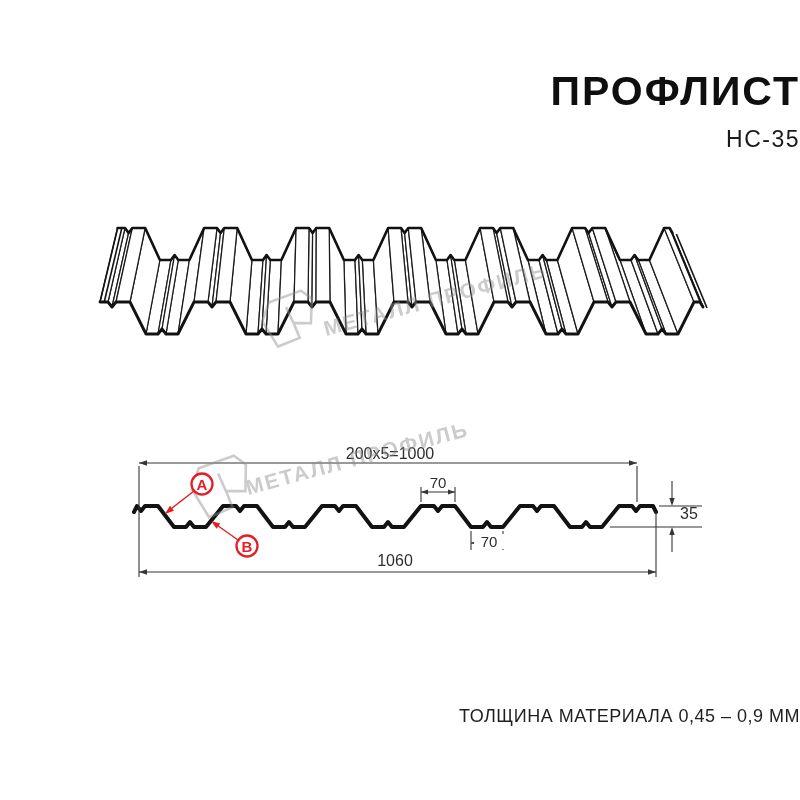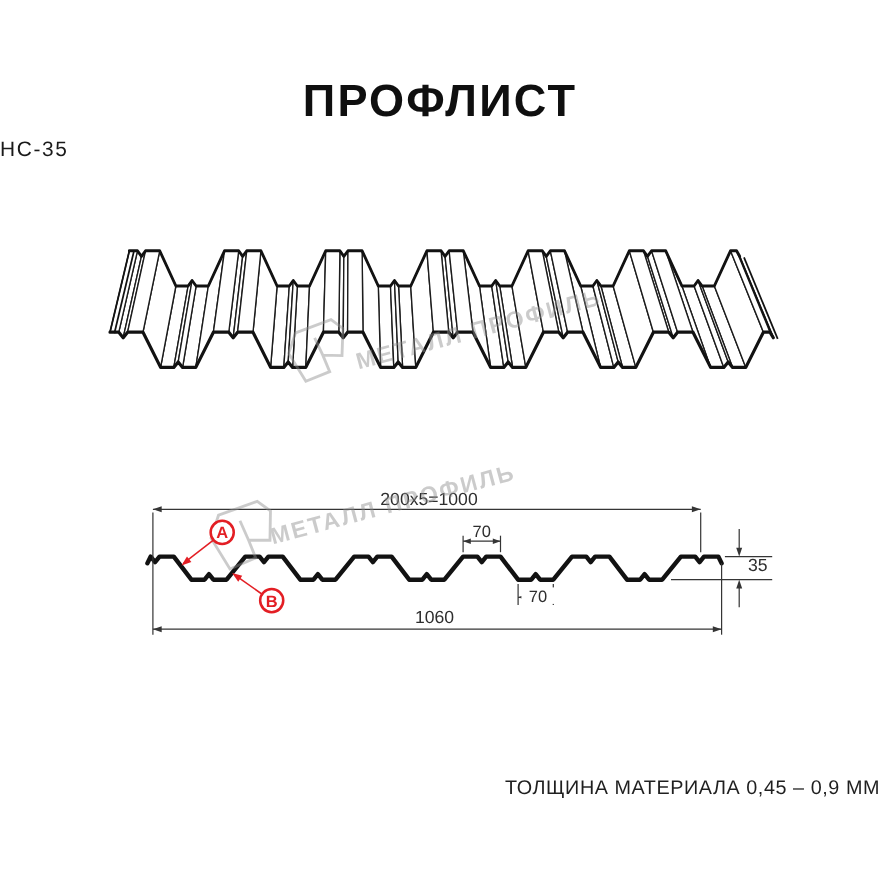--- a/index.html
+++ b/index.html
@@ -1,21 +1,21 @@
 <!DOCTYPE html>
 <html><head>
 <meta charset="utf-8">
 <style>
   html,body{margin:0;padding:0;background:#fff;}
   .page{position:relative;width:800px;height:800px;background:#fff;overflow:hidden;
         font-family:"Liberation Sans",sans-serif;}
-  .title{position:absolute;left:0;top:68px;width:800px;text-align:center;
+  .title{position:absolute;left:0;top:68px;width:800px;text-align:right;
          font-size:41px;font-weight:700;letter-spacing:2px;color:#0f0f0f;}
-  .subtitle{position:absolute;left:0;top:126px;width:800px;text-align:left;
-            font-size:19px;font-weight:400;letter-spacing:1.5px;color:#1a1a1a;}
+  .subtitle{position:absolute;left:0;top:126px;width:800px;text-align:right;
+            font-size:23px;font-weight:400;letter-spacing:1.5px;color:#1a1a1a;}
   .footer{position:absolute;left:0;top:706px;width:800px;text-align:right;
           font-size:18px;font-weight:400;letter-spacing:0.5px;color:#1f1f1f;}
   svg{position:absolute;left:0;top:0;}
   .dimtxt{font-family:"Liberation Sans",sans-serif;font-size:16px;fill:#2e2e2e;}
   .dimtxt-small{font-family:"Liberation Sans",sans-serif;font-size:15px;fill:#2e2e2e;}
   .wmtxt{font-family:"Liberation Sans",sans-serif;font-size:21px;font-weight:700;
          letter-spacing:2px;}
   .ablabel{font-family:"Liberation Sans",sans-serif;font-size:15px;font-weight:700;}
 </style>
 </head>

